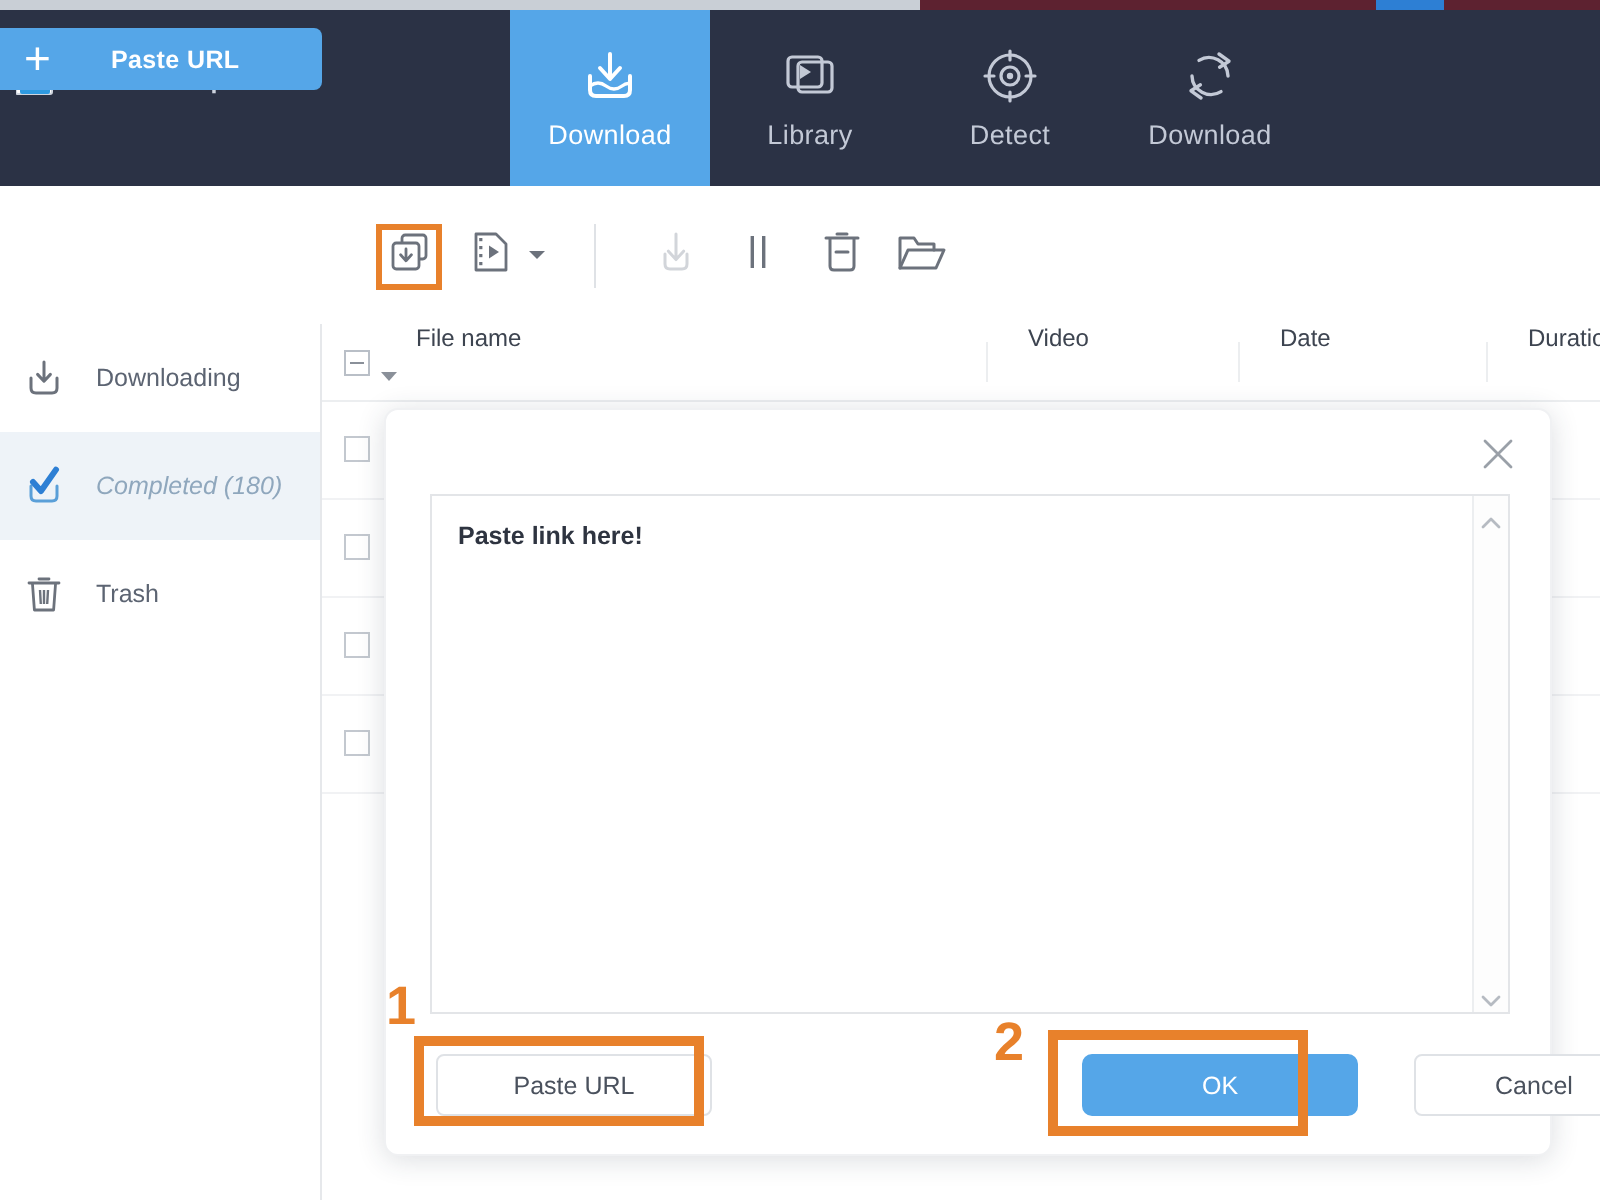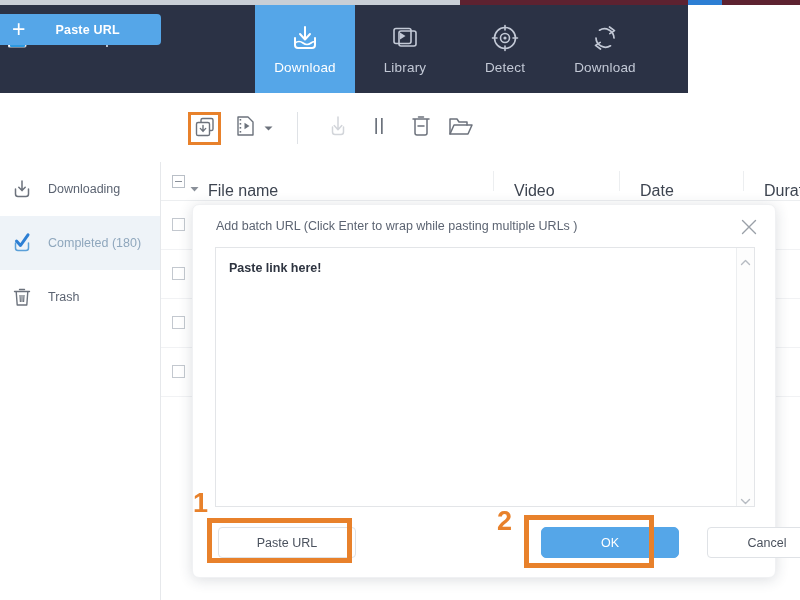--- a/index.html
+++ b/index.html
@@ -40,21 +40,21 @@
     position: absolute;
     top: 0; left: 688px;
     width: 34px; height: 5px;
     background: #2d7fd4;
   }
 
   
   .navbar {
     position: absolute;
     top: 5px; left: 0;
-    width: 688px; height: 88px;
+    width: 800px; height: 88px;
     background: #2b3245;
     text-align: center;
   }
   .brand {
     position: absolute;
     top: 12px; left: 8px;
     display: flex;
     align-items: center;
     gap: 9px;
   }
@@ -186,20 +186,21 @@
     align-items: center;
     gap: 14px;
     padding-left: 10px;
     cursor: pointer;
     font-size: 12.5px;
     color: #5c6472;
   }
   .side-item.active {
     background: #eef3f8;
     color: #8fa7bd;
+    font-style: italic;
   }
   .side-icon {
     width: 24px; height: 24px;
     display: flex;
     align-items: center;
     justify-content: center;
   }
 
   
   .table-area {
@@ -209,22 +210,22 @@
     background: #ffffff;
   }
   .table-head {
     position: relative;
     height: 38px;
     border-bottom: 1px solid #eceef0;
     background: #ffffff;
   }
   .th {
     position: absolute;
-    top: 20px;
-    font-size: 16px;
+    top: 0;
+    font-size: 12px;
     color: #3d4450;
   }
   .th-sep {
     position: absolute;
     top: 9px;
     width: 1px; height: 20px;
     background: #eceef0;
   }
   .hdr-check {
     position: absolute;
@@ -594,21 +595,20 @@
       <div class="row-check"></div>
     </div>
     <div class="row">
       <div class="row-check"></div>
     </div>
 
   </div>
 
   <div class="modal-wrap">
 
-    <span class="modal-title">Add batch URL (Click Enter to wrap while pasting multiple URLs )</span>
 
     <span class="modal-close">
       <svg width="20" height="20" viewBox="0 0 20 20">
         <path d="M3.5 3.5 L16.5 16.5 M16.5 3.5 L3.5 16.5" stroke="#9aa0a8" stroke-width="1.4" stroke-linecap="round"></path>
       </svg>
     </span>
 
     <div class="modal-textarea">
       <span class="ta-text">Paste link here!</span>
       <div class="ta-scroll">

